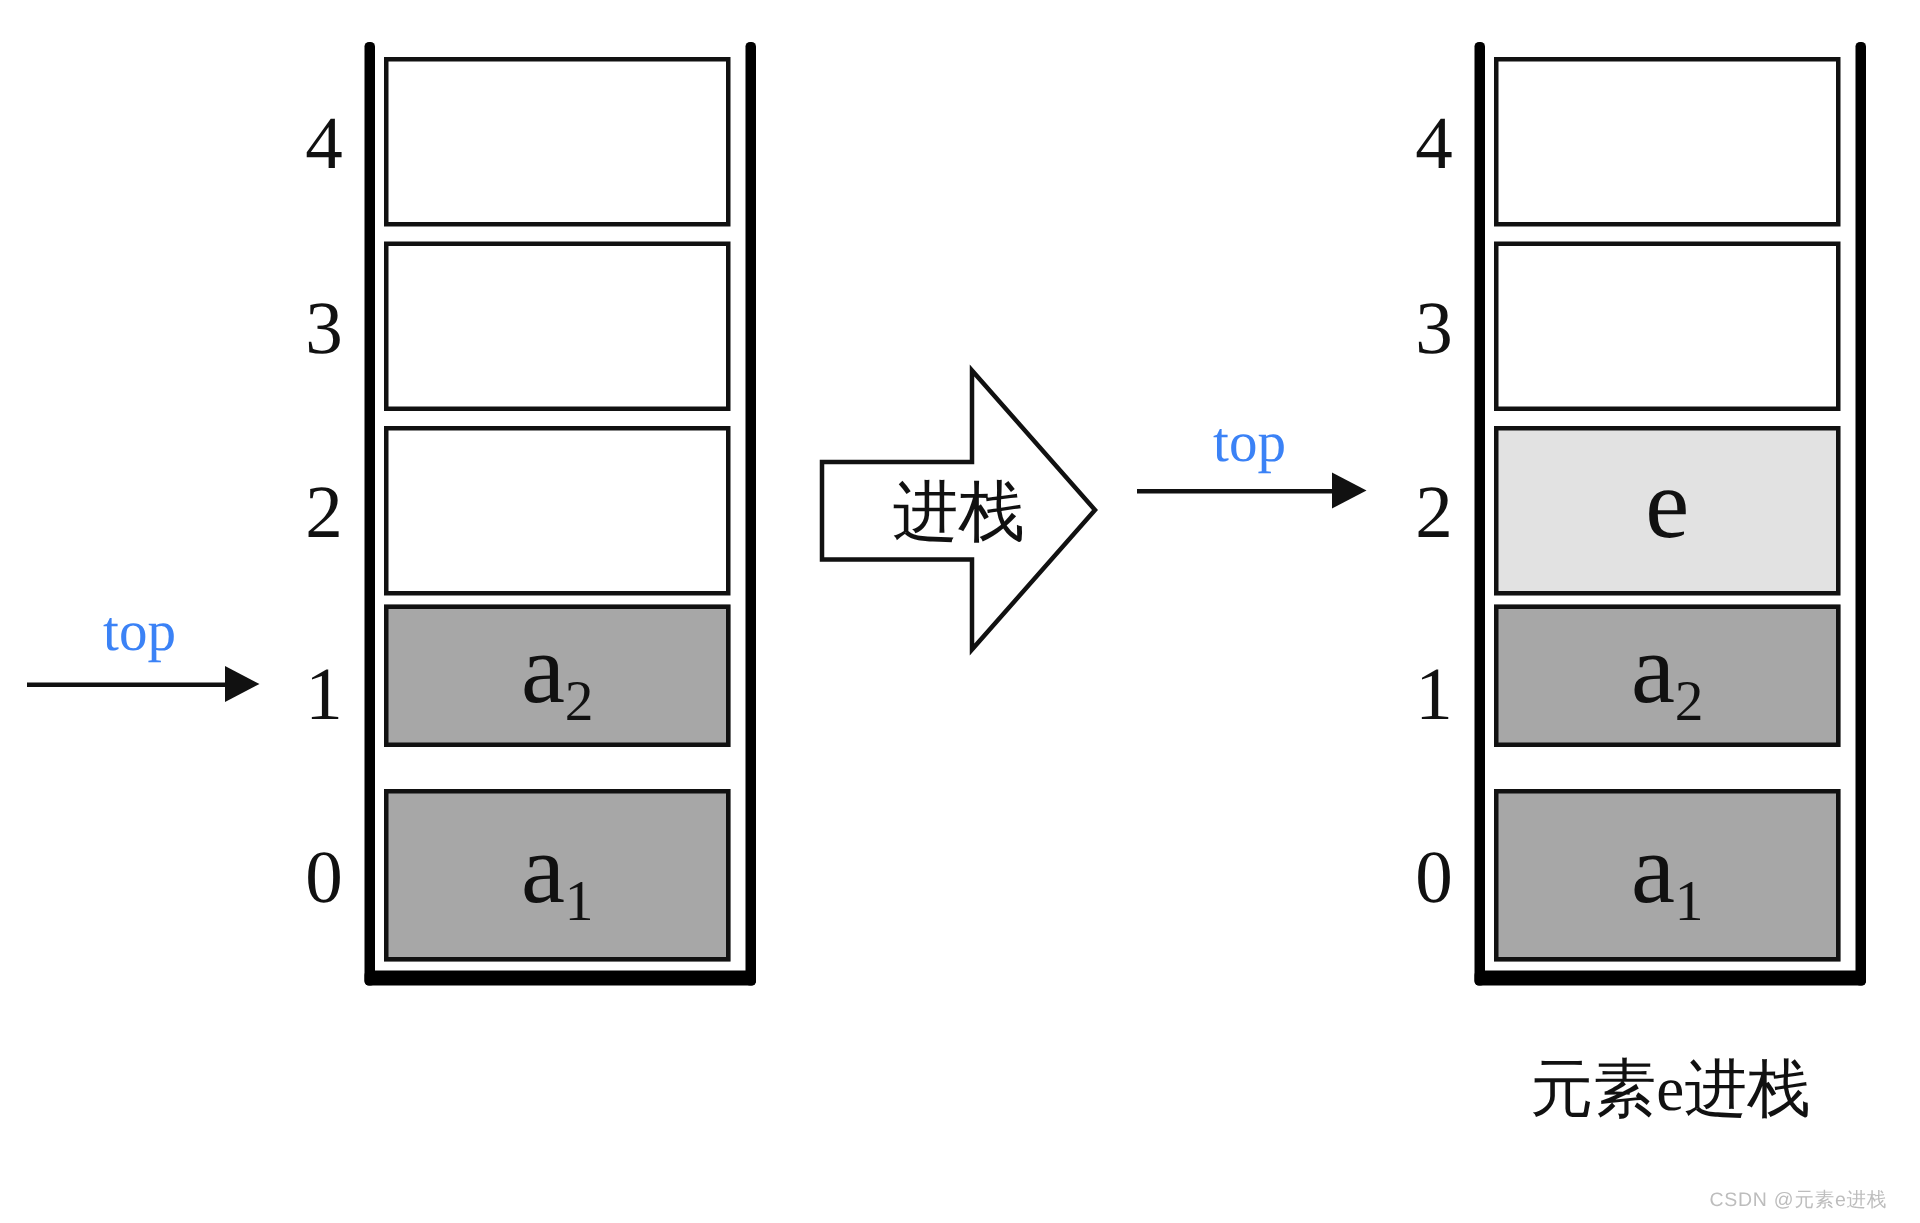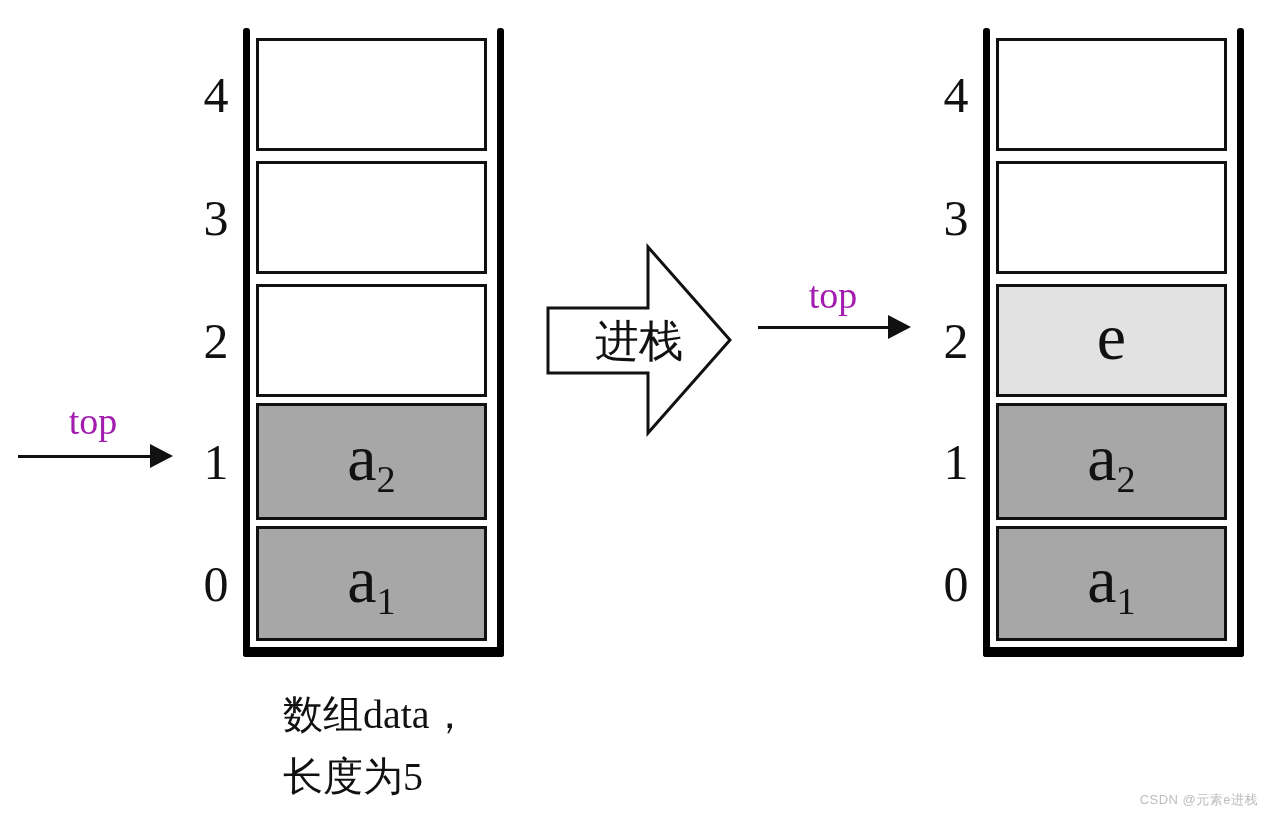--- a/index.html
+++ b/index.html
@@ -14,40 +14,40 @@
   .wall-l{left:0;}
   .wall-r{left:254px;}
   .base{position:absolute;left:0;top:619px;width:261px;height:10px;background:#000;border-radius:3px;}
   .cell{
     position:absolute;left:13px;width:231px;box-sizing:border-box;
     border:3px solid #111;display:flex;align-items:center;justify-content:center;
   }
   .c4{top:10px;height:113px;}
   .c3{top:133px;height:113px;}
   .c2{top:256px;height:113px;}
-  .c1{top:375px;height:117px;}
+  .c1{top:375px;height:95px;}
   .c0{top:498px;height:115px;justify-content:center;}
   .cell-value{font-size:66px;line-height:1;color:#111;}
   .cell-value .sub{font-size:0.58em;vertical-align:-0.32em;}
   
   .idx{
     position:absolute;width:48px;display:flex;align-items:center;justify-content:center;
     font-size:50px;color:#111;
   }
   .idx-l{left:192px;}
   .idx-r{left:932px;}
   .i4{top:38px;height:113px;}
   .i3{top:161px;height:113px;}
   .i2{top:284px;height:113px;}
   .i1{top:403px;height:117px;}
   .i0{top:526px;height:115px;}
   
   .top-label{
     position:absolute;width:90px;height:46px;display:flex;align-items:center;justify-content:center;
-    font-size:38px;color:#a21caf;
+    font-size:38px;color:#3b82f6;
   }
   .arrow-line{position:absolute;height:3px;background:#111;}
   .arrow-head{
     position:absolute;width:0;height:0;
     border-left:23px solid #111;border-top:12px solid transparent;border-bottom:12px solid transparent;
   }
   
   .push-arrow{position:absolute;left:540px;top:240px;width:200px;height:200px;}
   .push-arrow text{font-family:"Liberation Serif","DejaVu Serif",serif;}
   
@@ -94,24 +94,20 @@
     </div>
     <div class="cell c0" style="background: rgb(167, 167, 167);">
       <span class="cell-value"><span>a</span><span class="sub">1</span></span>
     </div>
   </div>
 
   <div class="top-label" style="left:48px;top:398px;">top</div>
   <div class="arrow-line" style="left:18px;top:455px;width:134px;"></div>
   <div class="arrow-head" style="left:150px;top:444px;"></div>
 
-  <div class="caption-left">
-    <div>数组data，</div>
-    <div>长度为5</div>
-  </div>
 
   <svg class="push-arrow" viewBox="0 0 200 200">
     <polygon points="8,68 108,68 108,7 190,100 108,193 108,133 8,133" fill="#ffffff" stroke="#111111" stroke-width="3" stroke-linejoin="miter"></polygon>
     <text x="99" y="116" text-anchor="middle" font-size="44" fill="#111111">进栈</text>
   </svg>
 
   <div class="top-label" style="left:788px;top:272px;">top</div>
   <div class="arrow-line" style="left:758px;top:326px;width:132px;"></div>
   <div class="arrow-head" style="left:888px;top:315px;"></div>
 
@@ -135,16 +131,17 @@
       <span class="cell-value"><span>e</span><span class="sub"></span></span>
     </div>
     <div class="cell c1" style="background: rgb(167, 167, 167);">
       <span class="cell-value"><span>a</span><span class="sub">2</span></span>
     </div>
     <div class="cell c0" style="background: rgb(167, 167, 167);">
       <span class="cell-value"><span>a</span><span class="sub">1</span></span>
     </div>
   </div>
 
+  <div class="caption-right">元素e进栈</div>
 
   <div class="watermark">CSDN @元素e进栈</div>
 
 </div>
 
 </body></html>

